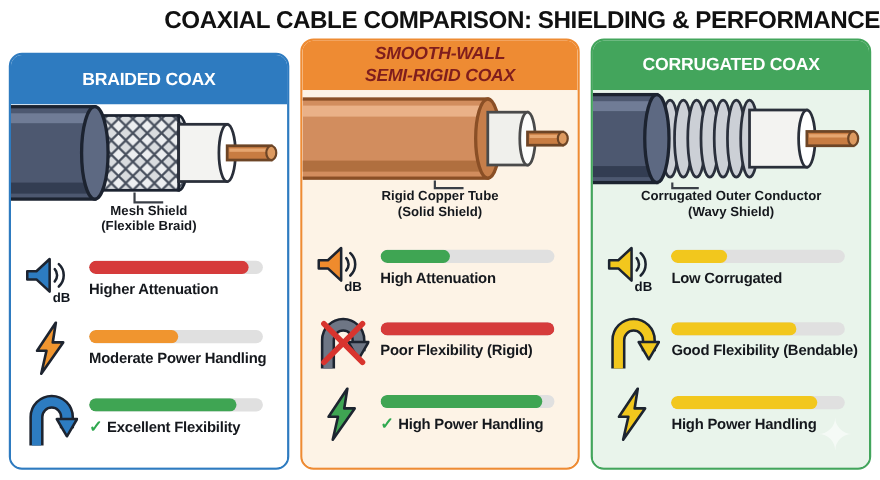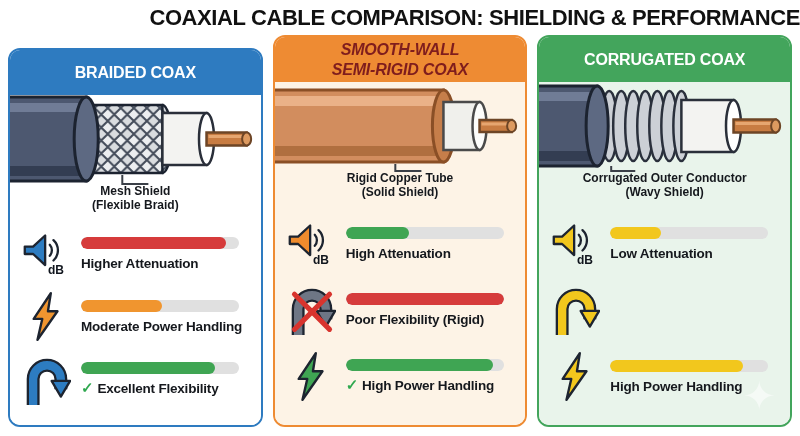--- a/index.html
+++ b/index.html
@@ -243,31 +243,37 @@
               <polygon points="3,17 12,17 25,5 25,37 12,25 3,25" stroke="#1d2430" stroke-width="2.5" stroke-linejoin="round" style="fill: rgb(242, 199, 29);"></polygon>
               <path d="M30,15 a9,9 0 0 1 0,12" fill="none" stroke="#1d2430" stroke-width="2.5" stroke-linecap="round"></path>
               <path d="M34,10 a15,15 0 0 1 0,22" fill="none" stroke="#1d2430" stroke-width="2.5" stroke-linecap="round"></path>
               <text x="28" y="47" font-size="13" font-weight="bold" fill="#10151d">dB</text>
             </svg>
           </div>
           <div class="metric-col">
             <div class="bar-track">
               <div class="bar-fill" style="width: 32%; background: rgb(242, 199, 29);"></div>
             </div>
-            <div class="metric-label"><span class="check"></span><span>Low Attenuation</span></div>
+            <div class="metric-label"><span class="check"></span><span>Low Corrugated</span></div>
           </div>
         </div>
         <div class="metric-row">
           <div class="metric-icon">
             <svg width="48" height="50" viewBox="0 0 52 52">
               <path d="M11,50 V25 a15,15 0 0 1 30,0 v4" fill="none" stroke="#1d2430" stroke-width="14" stroke-linecap="square"></path>
               <path d="M11,50 V25 a15,15 0 0 1 30,0 v4" fill="none" stroke-width="9" stroke-linecap="square" style="stroke: rgb(242, 199, 29);"></path>
               <polygon points="31,27 51,27 41,44" stroke="#1d2430" stroke-width="2.5" stroke-linejoin="round" style="fill: rgb(242, 199, 29);"></polygon>
             </svg>
           </div>
+          <div class="metric-col">
+            <div class="bar-track">
+              <div class="bar-fill" style="width: 72%; background: rgb(242, 199, 29);"></div>
+            </div>
+            <div class="metric-label"><span class="check"></span><span>Good Flexibility (Bendable)</span></div>
+          </div>
         </div>
         <div class="metric-row">
           <div class="metric-icon">
             <svg width="38" height="50" viewBox="0 0 40 52">
               <polygon points="24,1 6,28 15,28 10,50 31,20 21,20" stroke="#1d2430" stroke-width="2.5" stroke-linejoin="round" style="fill: rgb(242, 199, 29);"></polygon>
             </svg>
           </div>
           <div class="metric-col">
             <div class="bar-track">
               <div class="bar-fill" style="width: 84%; background: rgb(242, 199, 29);"></div>

